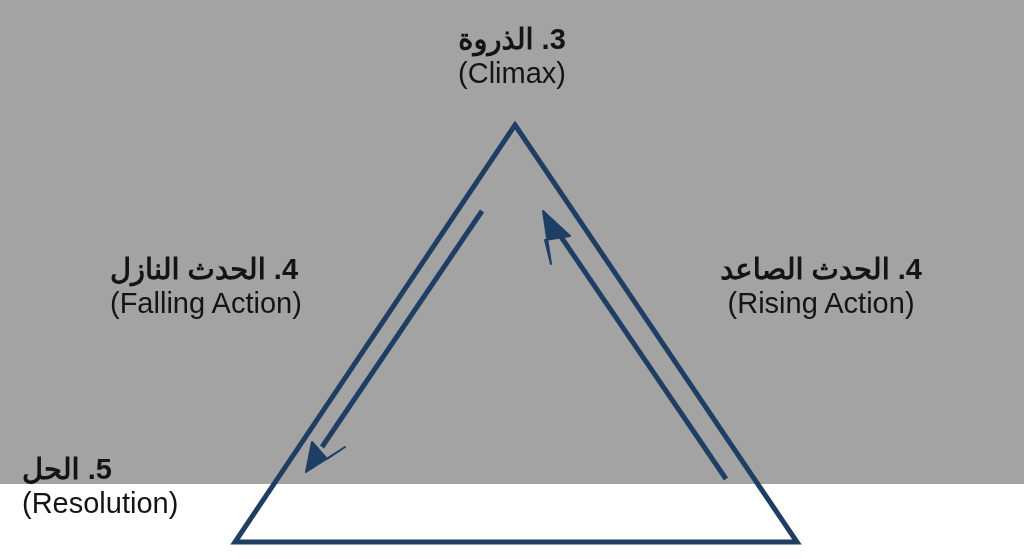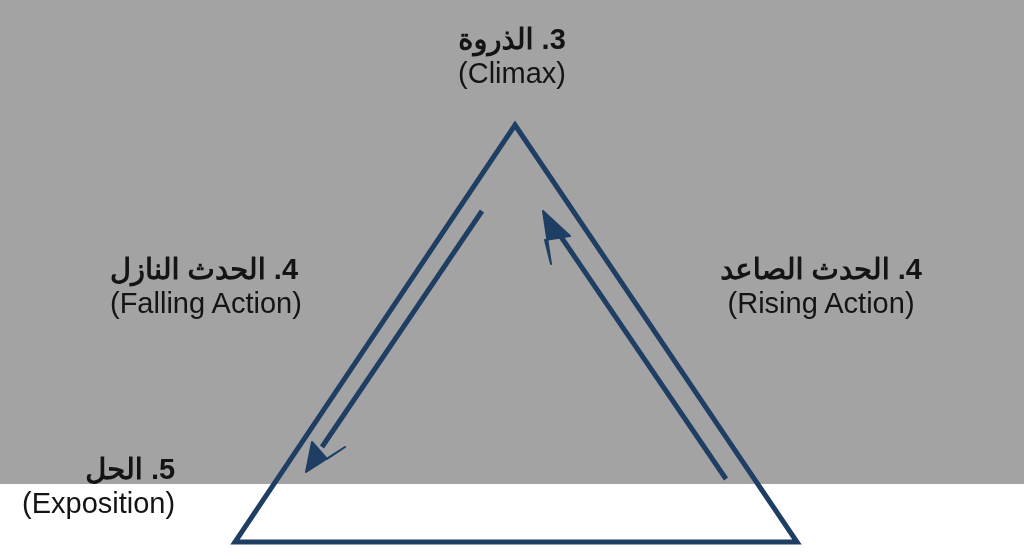--- a/index.html
+++ b/index.html
@@ -70,21 +70,21 @@
   
   #label-exposition {
     right: 10px;
     top: 452px;
     text-align: center;
   }
   
   #label-resolution {
     left: 22px;
     top: 452px;
-    text-align: right;
+    text-align: left;
   }
 </style>
 </head>
 <body>
 
 <div id="diagram-root">
 
   <svg id="plot-svg" viewBox="0 0 1024 559" xmlns="http://www.w3.org/2000/svg">
 
     <polygon points="515,125 797,542 235,542" fill="none" stroke="#1F3E63" stroke-width="5" stroke-linejoin="miter" stroke-miterlimit="10"></polygon>
@@ -111,16 +111,16 @@
   </div>
 
   <div class="label" id="label-falling">
     <span class="ar">4. الحدث النازل</span>
     <span class="en">(Falling Action)</span>
   </div>
 
 
   <div class="label" id="label-resolution">
     <span class="ar">5. الحل</span>
-    <span class="en">(Exposition)</span>
+    <span class="en">(Resolution)</span>
   </div>
 
 </div>
 
 </body></html>

